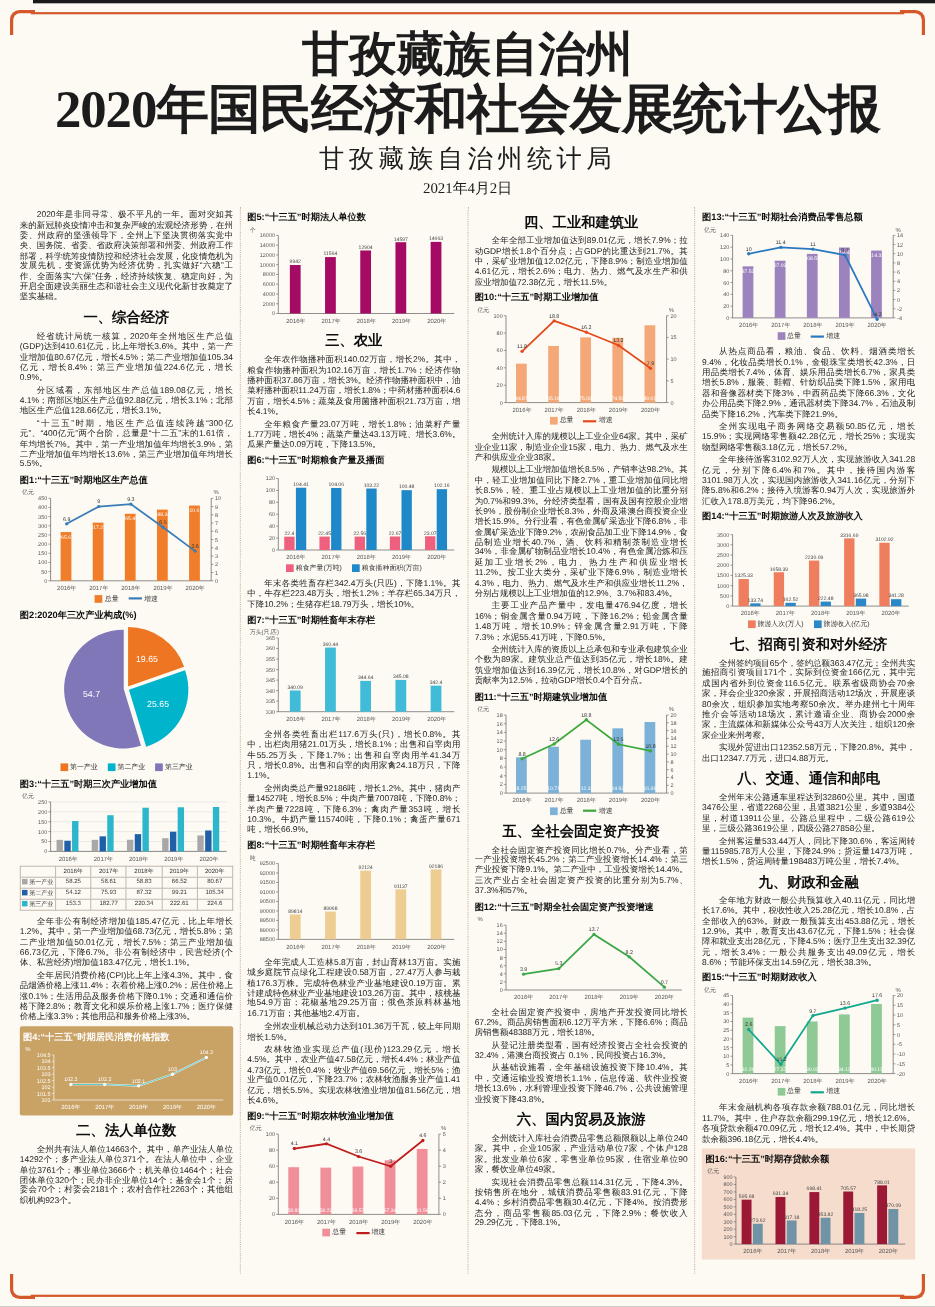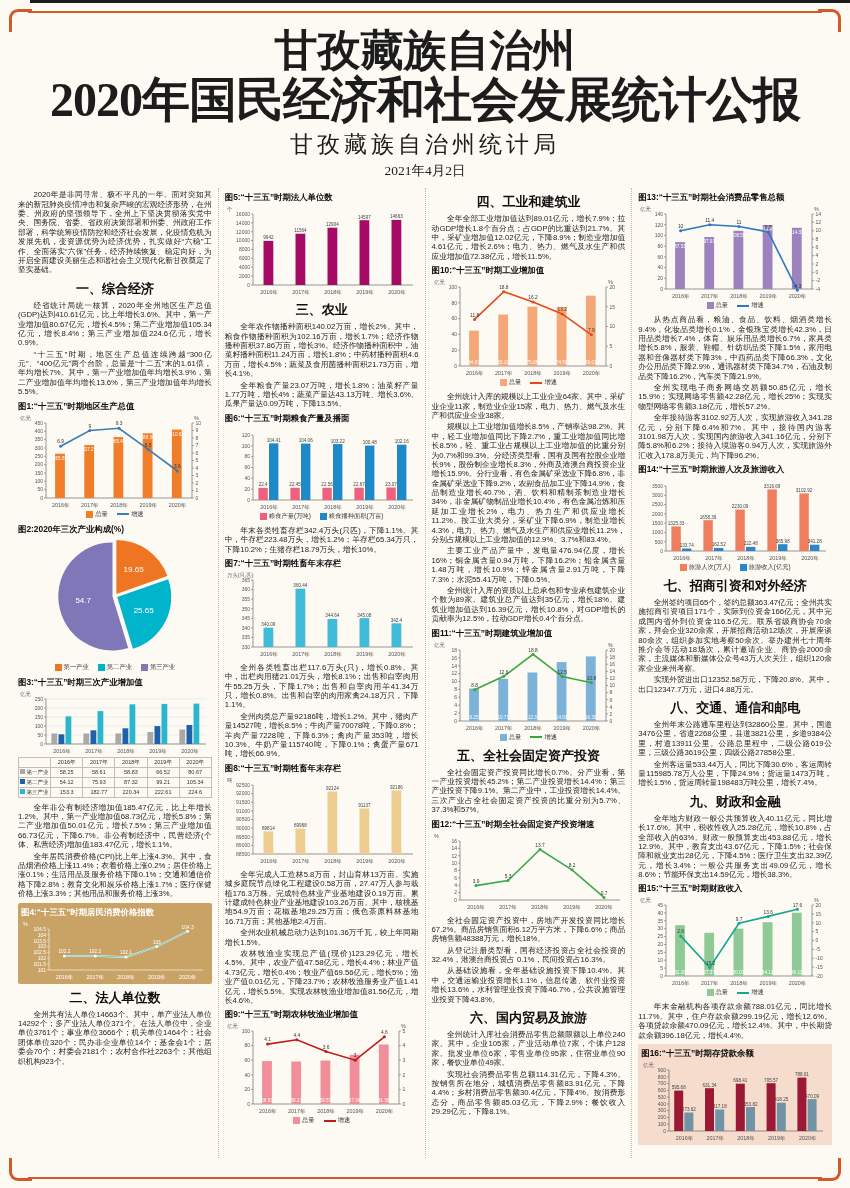--- a/index.html
+++ b/index.html
@@ -58,20 +58,21 @@
     <div class="agency">甘孜藏族自治州统计局</div>
     <div class="pdate">2021年4月2日</div>
   </header>
 
   <main class="cols">
 
     <section class="col">
       <p class="p">2020年是非同寻常、极不平凡的一年。面对突如其来的新冠肺炎疫情冲击和复杂严峻的宏观经济形势，在州委、州政府的坚强领导下，全州上下坚决贯彻落实党中央、国务院、省委、省政府决策部署和州委、州政府工作部署，科学统筹疫情防控和经济社会发展，化疫情危机为发展先机，变资源优势为经济优势，扎实做好“六稳”工作、全面落实“六保”任务，经济持续恢复、稳定向好，为开启全面建设美丽生态和谐社会主义现代化新甘孜奠定了坚实基础。</p>
       <h2 class="sec">一、综合经济</h2>
       <p class="p">经省统计局统一核算，2020年全州地区生产总值(GDP)达到410.61亿元，比上年增长3.6%。其中，第一产业增加值80.67亿元，增长4.5%；第二产业增加值105.34亿元，增长8.4%；第三产业增加值224.6亿元，增长0.9%。</p>
+      <p class="p">分区域看，东部地区生产总值189.08亿元，增长4.1%；南部区地区生产总值92.88亿元，增长3.1%；北部地区生产总值128.66亿元，增长3.1%。</p>
       <p class="p">“十三五”时期，地区生产总值连续跨越“300亿元”、“400亿元”两个台阶，总量是“十二五”末的1.61倍，年均增长7%。其中，第一产业增加值年均增长3.9%，第二产业增加值年均增长13.6%，第三产业增加值年均增长5.5%。</p>
       <figure class="fig">
         <figcaption>图1:“十三五”时期地区生产总值</figcaption>
         <div class="cv">
             <svg xmlns="http://www.w3.org/2000/svg" width="194" height="96" style="display:block">
               <line x1="26" y1="85" x2="28" y2="85" stroke="#555" stroke-width="0.5"></line>
               <text x="25" y="86.8" font-size="5" text-anchor="end" fill="#555">0</text>
               <line x1="26" y1="76.66666666666667" x2="28" y2="76.66666666666667" stroke="#555" stroke-width="0.5"></line>
               <text x="25" y="78.46666666666667" font-size="5" text-anchor="end" fill="#555">50</text>
               <line x1="26" y1="68.33333333333334" x2="28" y2="68.33333333333334" stroke="#555" stroke-width="0.5"></line>

